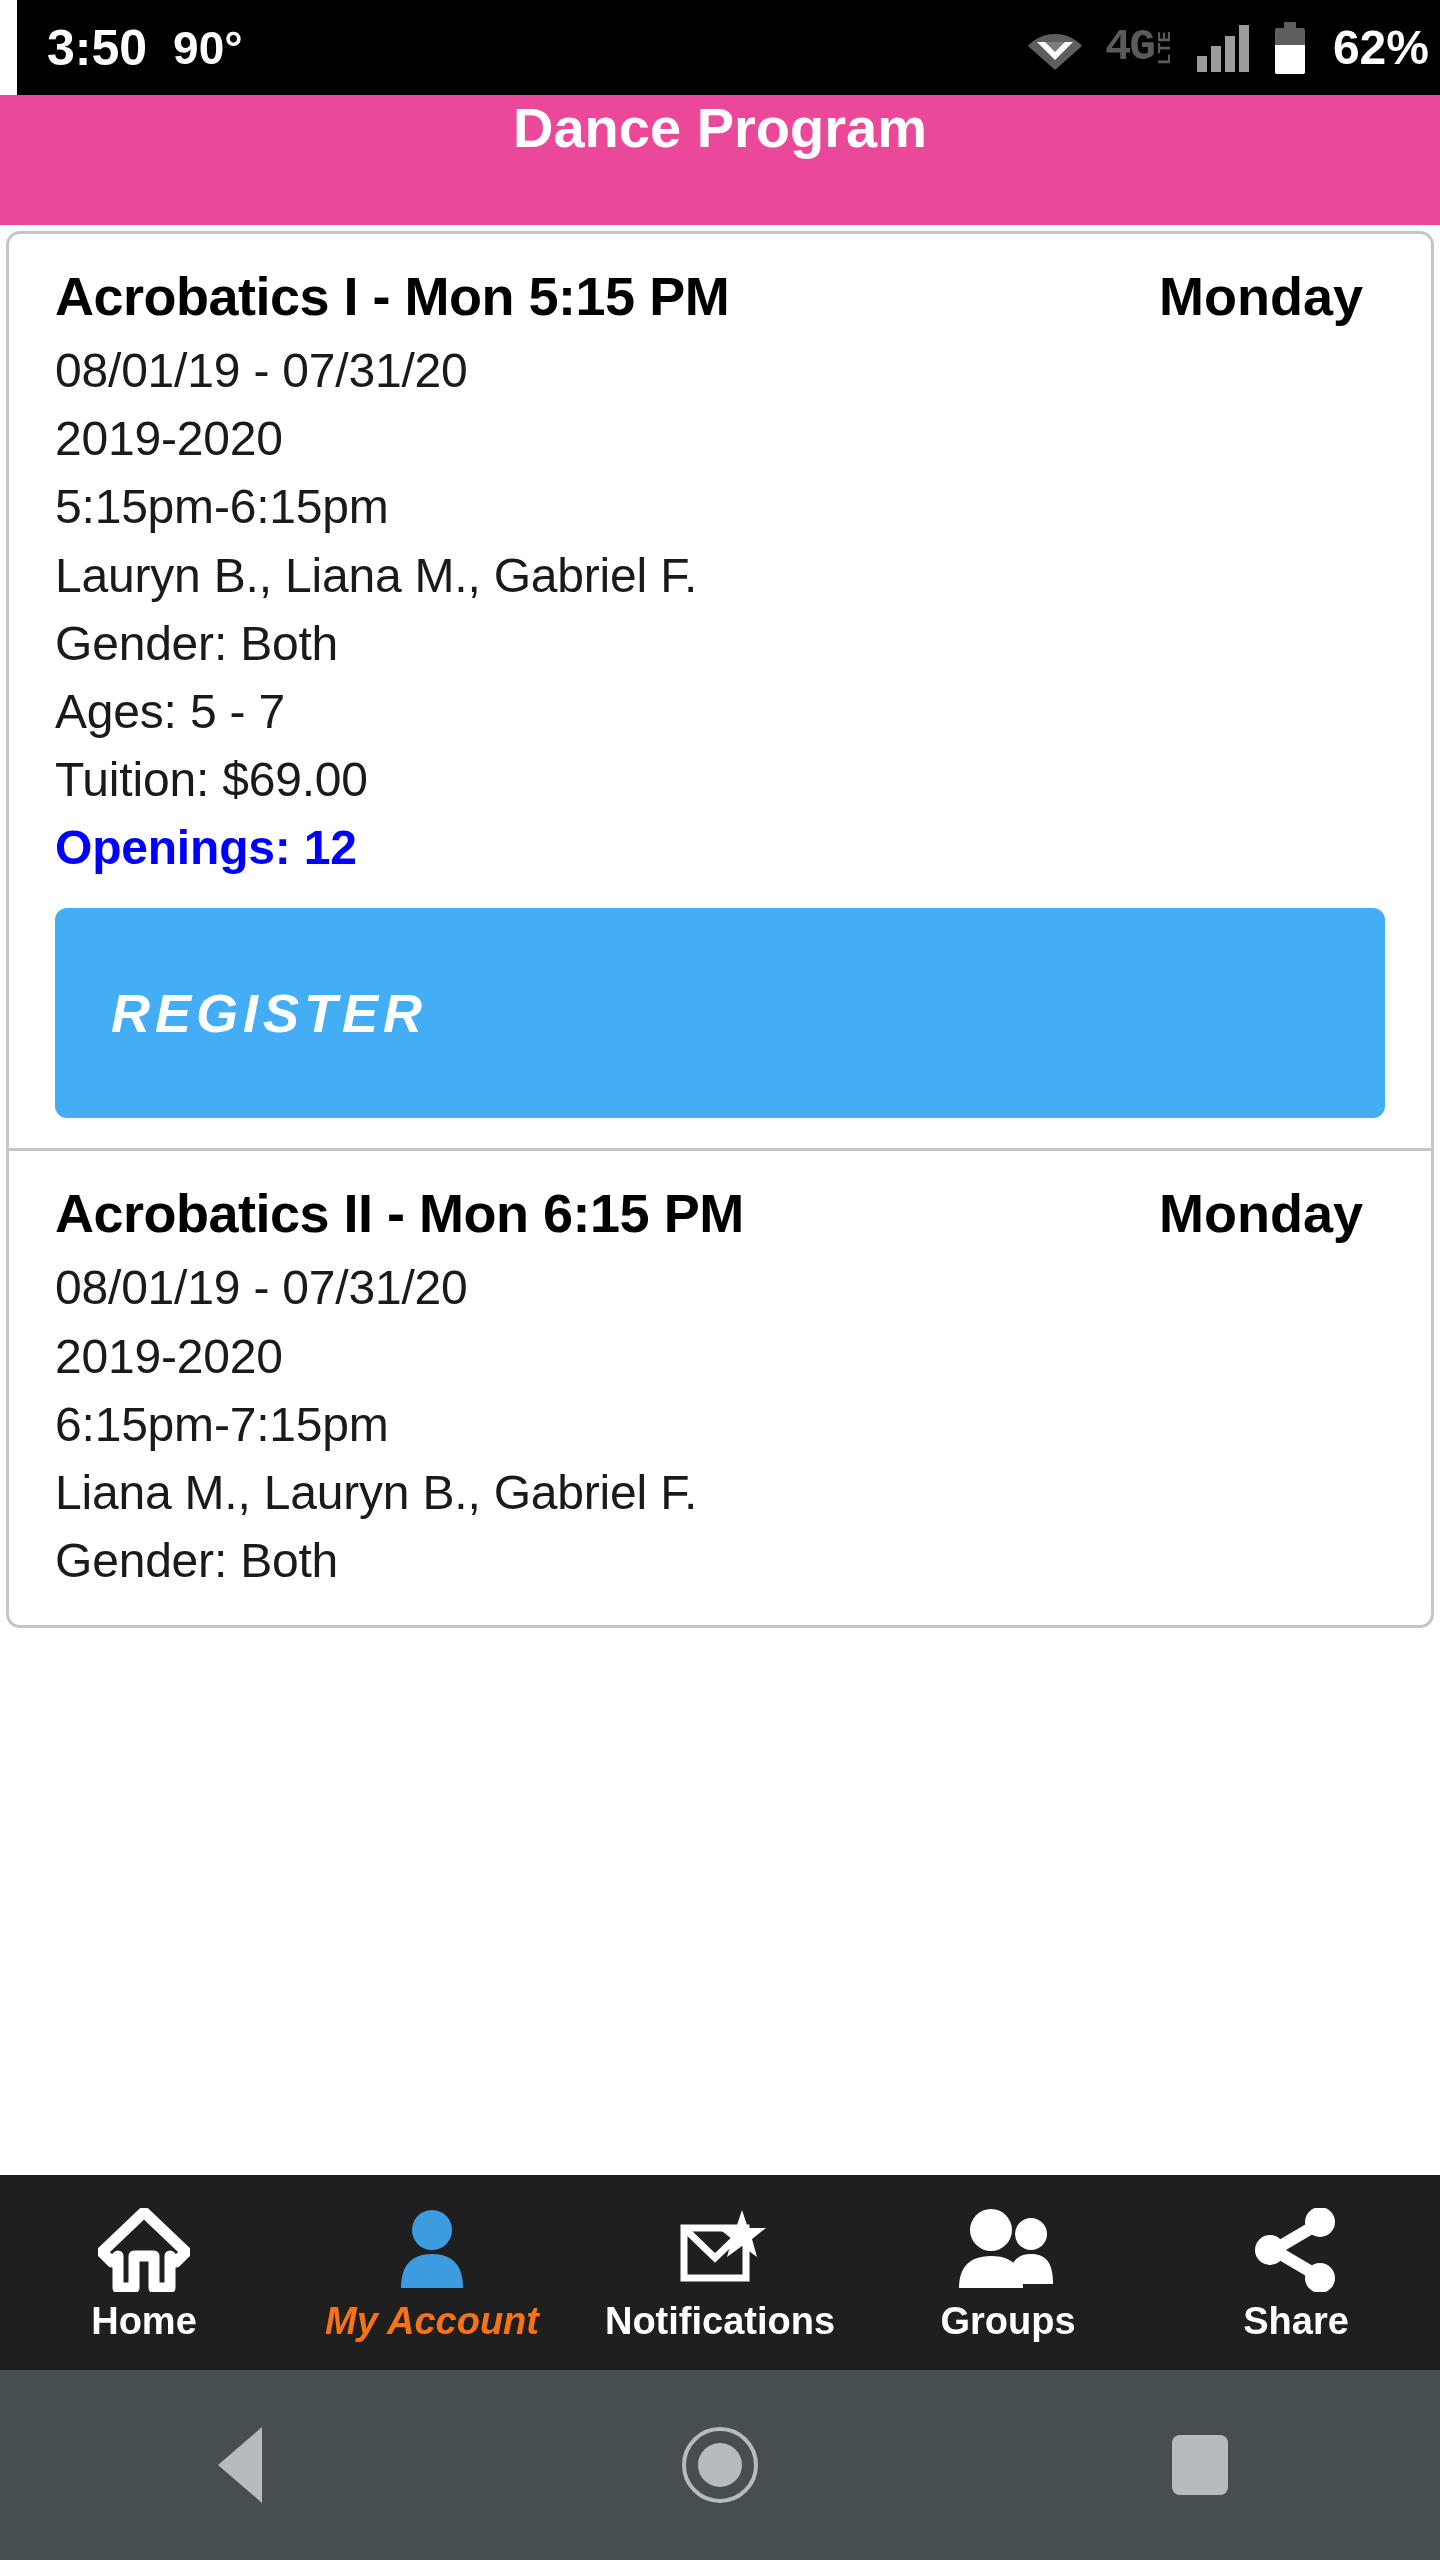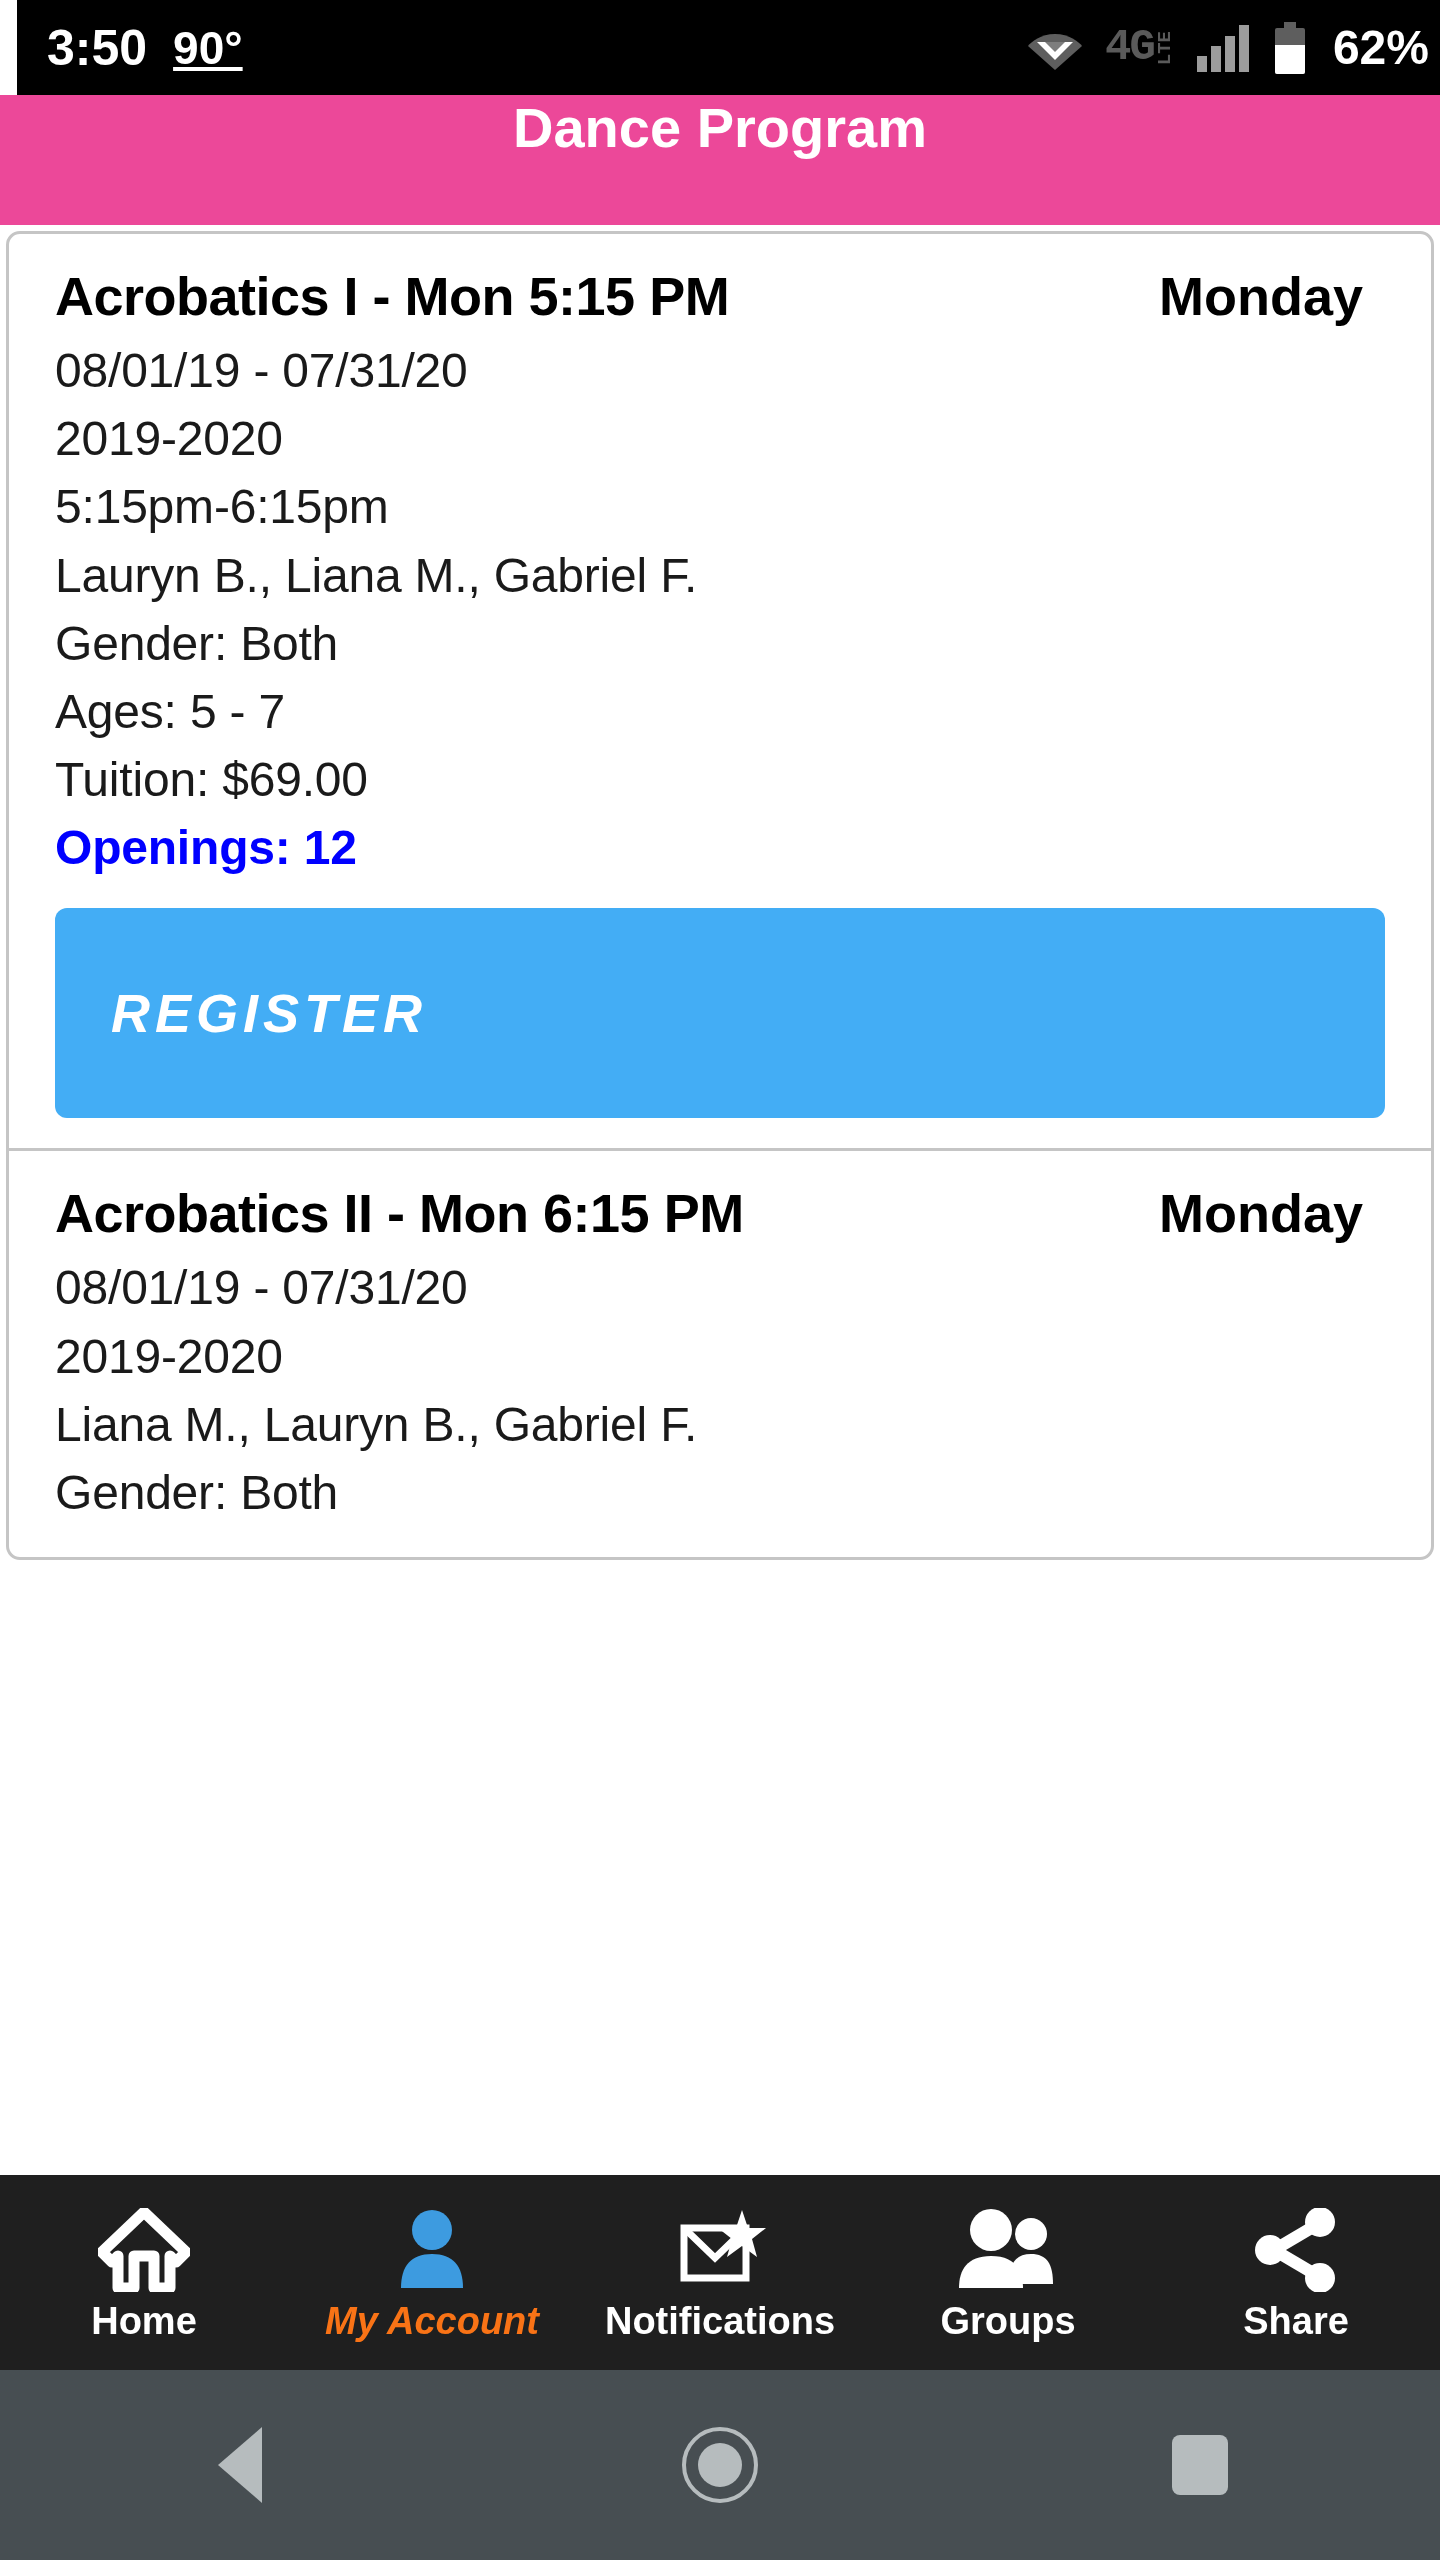--- a/index.html
+++ b/index.html
@@ -11,21 +11,21 @@
   }
   #screen { position:relative; width:1440px; height:2560px; background:#ffffff; }
 
   
   .statusbar{
     position:absolute; top:0; left:17px; width:1440px; height:95px;
     background:#000000; color:#ffffff;
     display:flex; align-items:center; padding:0 28px 0 30px;
   }
   .sb-clock{ font-size:50px; font-weight:bold; letter-spacing:0px; line-height:1; }
-  .sb-temp{ font-size:46px; font-weight:bold; margin-left:26px; line-height:1;text-decoration:underline; }
+  .sb-temp{ font-size:46px; font-weight:bold; margin-left:26px; line-height:1; }
   .sb-spacer{ flex:1 1 auto; }
   .sb-icons{ display:flex; align-items:center; gap:22px; }
   .icon-wifi{ width:56px; height:44px; position:relative; }
   .icon-4glte{ display:flex; align-items:flex-start; color:#5a5a5a;font-family:Liberation Mono, monospace; }
   .lbl-4g{ font-size:44px; font-weight:bold; line-height:0.85; letter-spacing:-2px;}
   .lbl-lte{ font-size:19px; font-weight:bold; line-height:1;
             writing-mode:vertical-rl; transform:rotate(180deg); margin-left:2px; margin-top:2px;}
   .icon-signal{ width:56px; height:48px; display:flex; align-items:flex-end; gap:4px; }
   .icon-signal i{ display:block; width:10px; background:#9c9c9c; }
   .icon-signal i:nth-child(1){height:16px;}
@@ -179,20 +179,21 @@
       </div>
 
       <div class="card">
         <div class="card-head">
           <div class="card-title">Acrobatics II - Mon 6:15 PM</div>
           <div class="card-day">Monday</div>
         </div>
         <div class="card-lines">
           <div class="card-line">08/01/19 - 07/31/20</div>
           <div class="card-line">2019-2020</div>
+          <div class="card-line">6:15pm-7:15pm</div>
           <div class="card-line">Liana M., Lauryn B., Gabriel F.</div>
           <div class="card-line">Gender: Both</div>
         </div>
       </div>
 
     </div>
   </div>
 
   <div class="appnav">
 

